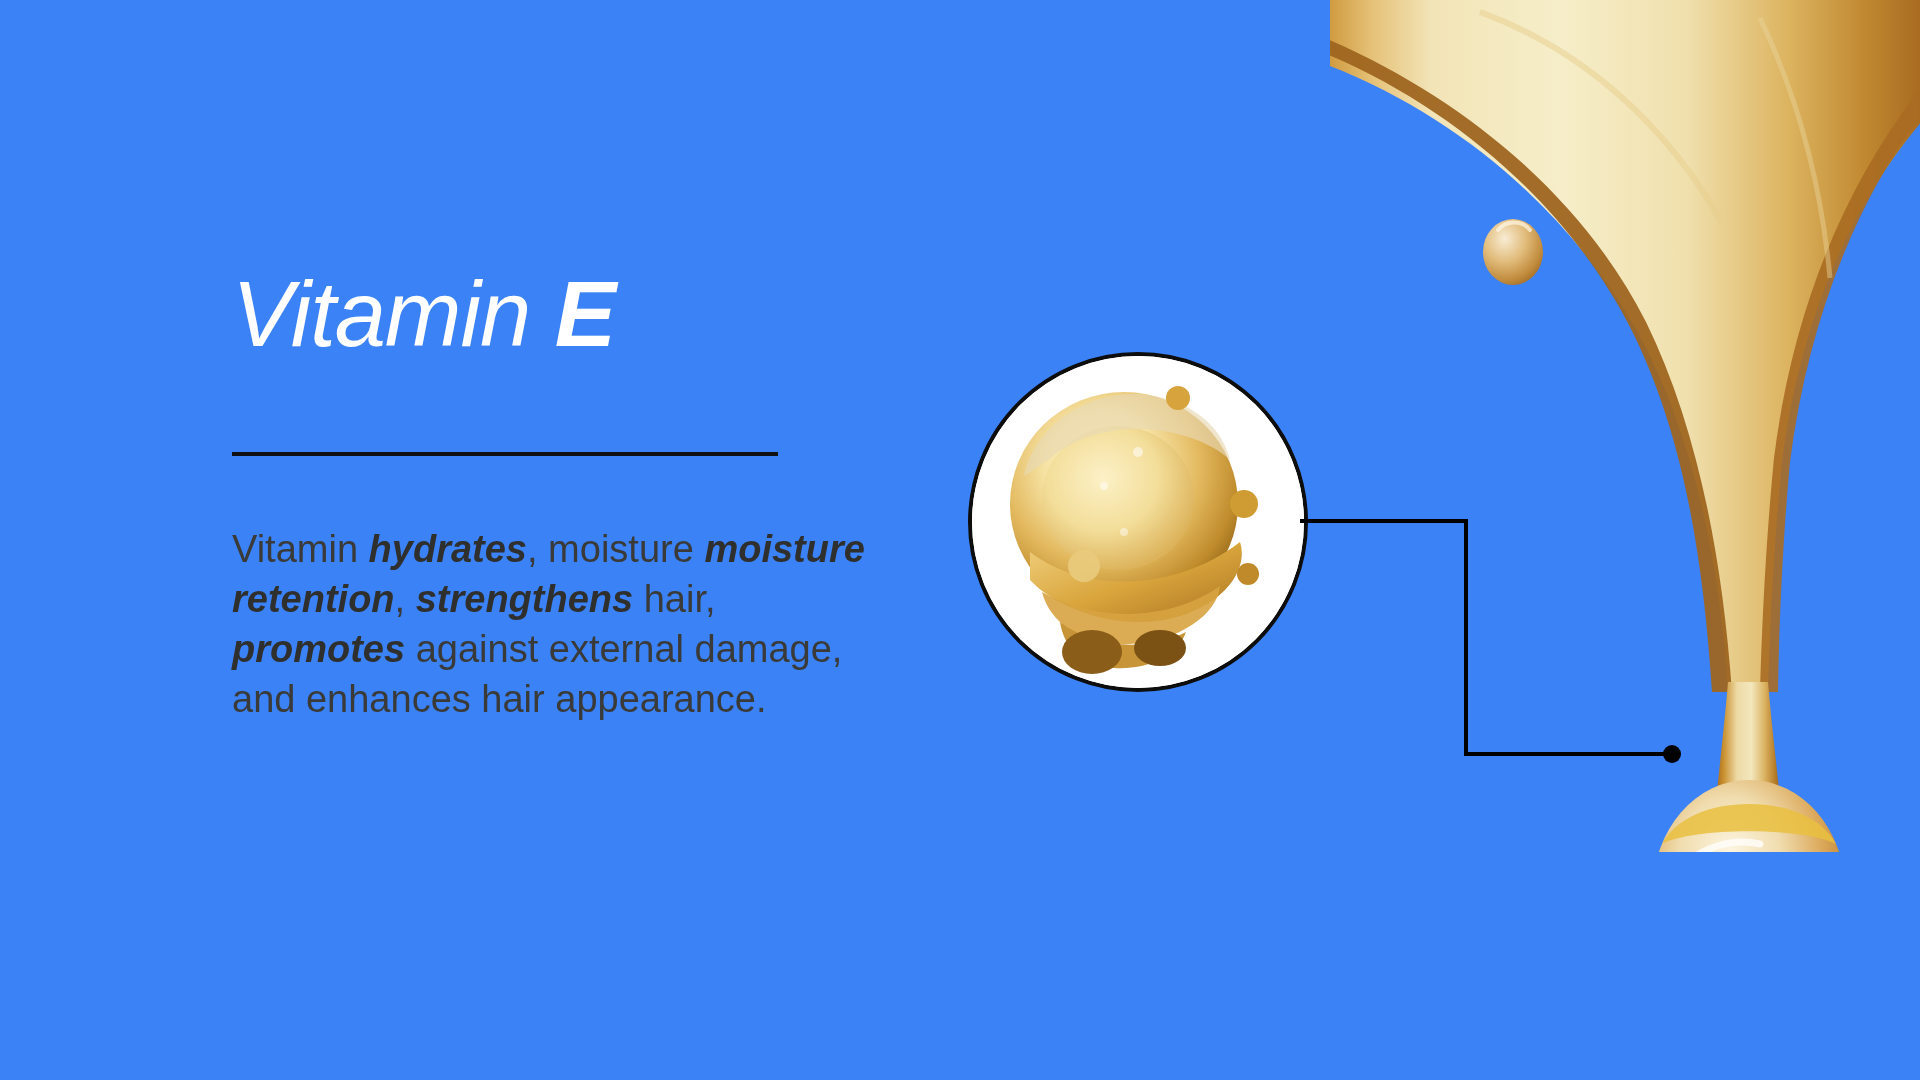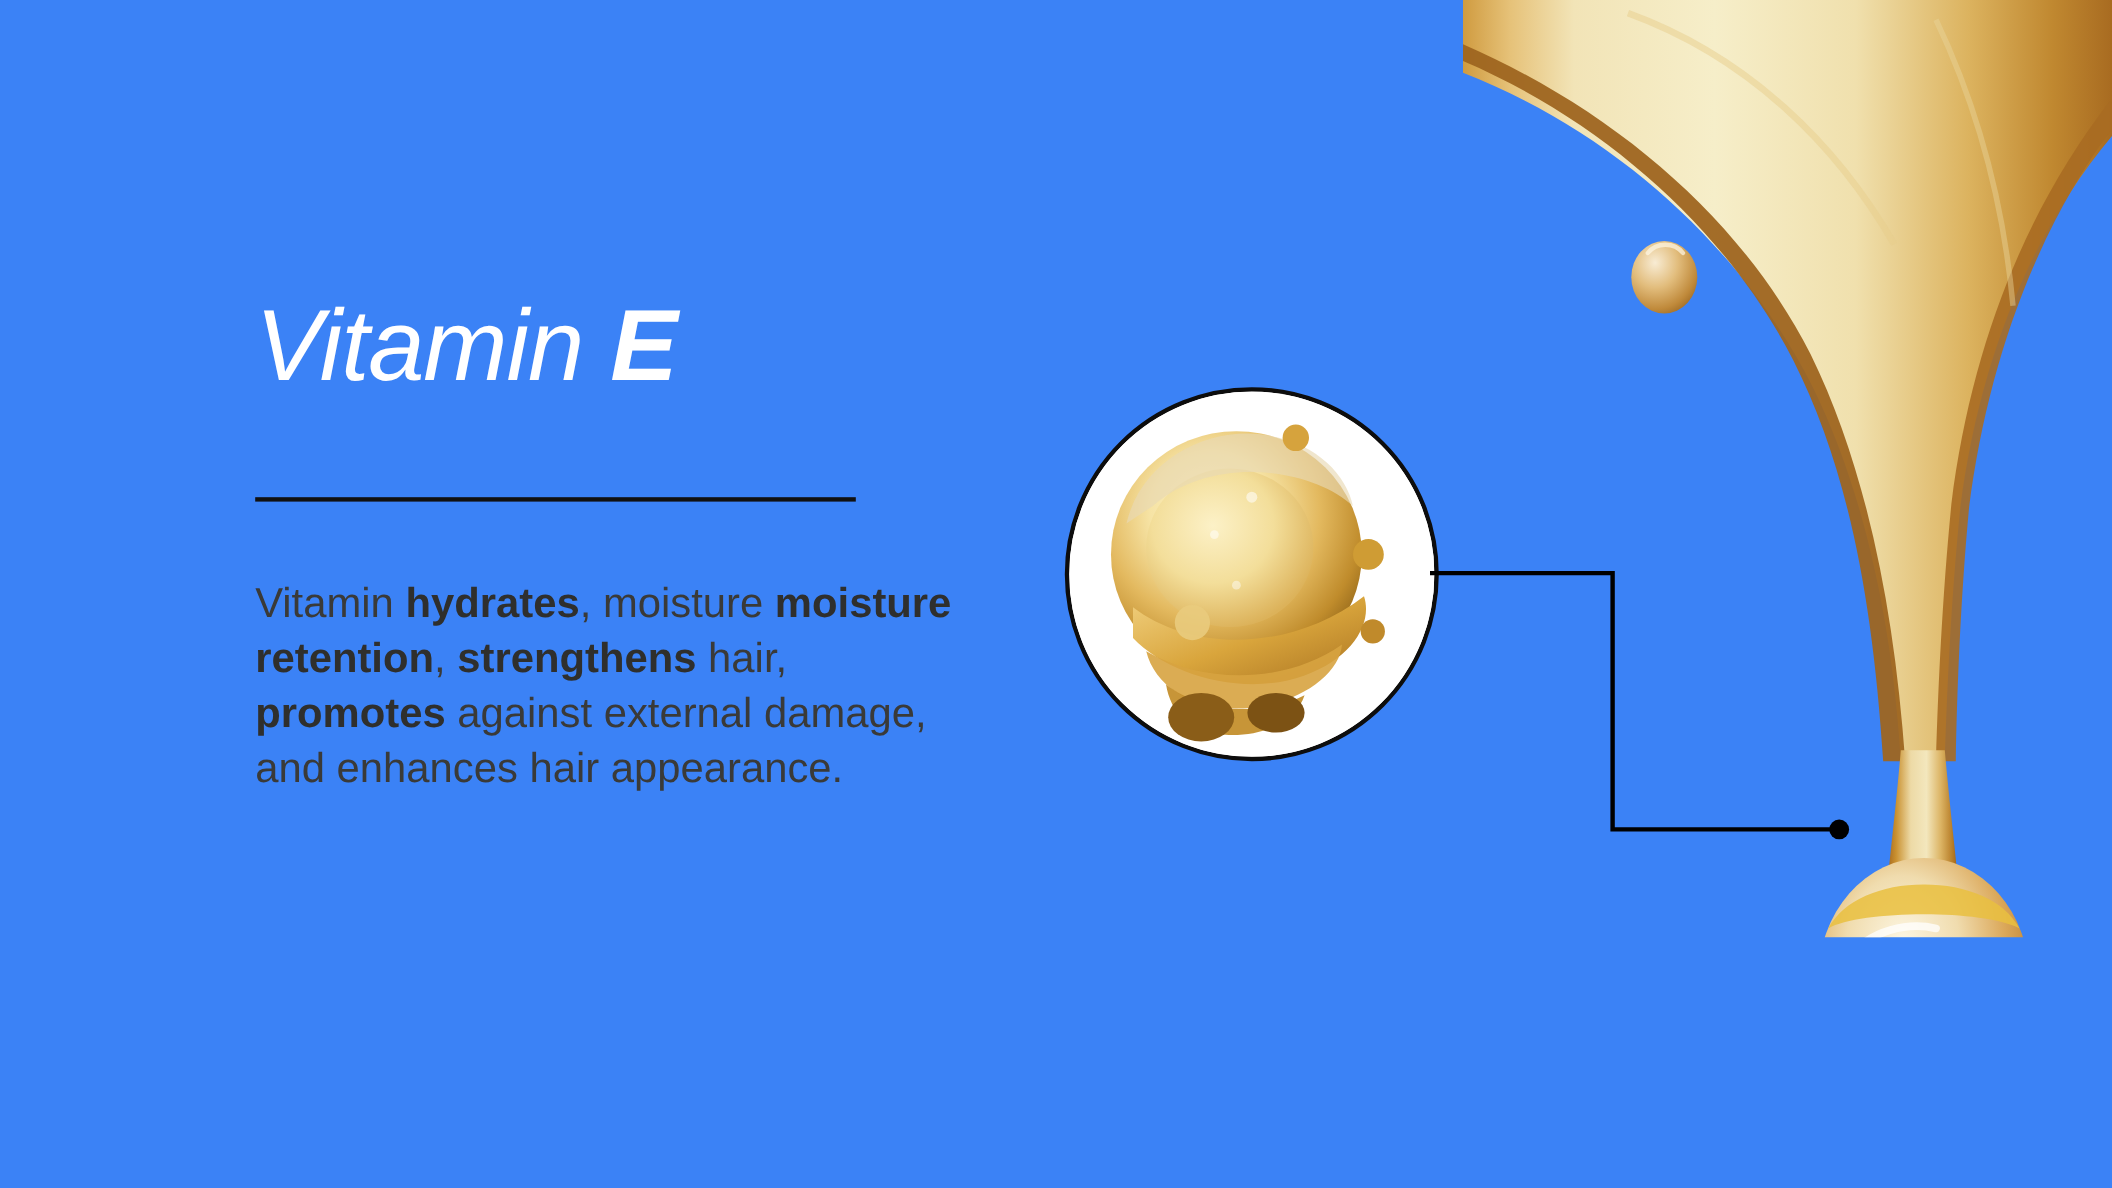--- a/index.html
+++ b/index.html
@@ -19,21 +19,21 @@
   .title .em{font-weight:800;font-style:italic;}
   .rule{
     position:absolute;left:232px;top:452px;width:546px;height:4px;
     background:#111111;
   }
   .body-copy{
     position:absolute;left:232px;top:486px;width:660px;
     font-size:38px;line-height:1.32;color:#3a3a38;font-weight:400;
     letter-spacing:0px;
   }
-  .body-copy b{font-weight:800;color:#2f2f2d;}
+  .body-copy b{font-weight:800;font-style:italic;color:#2f2f2d;}
 
   
   .circle-callout{
     position:absolute;left:968px;top:352px;width:340px;height:340px;
     border-radius:50%;background:#ffffff;border:4px solid #0d0d0d;
     overflow:hidden;box-sizing:border-box;
   }
   .circle-callout .inner{position:absolute;inset:0;}
 
   

